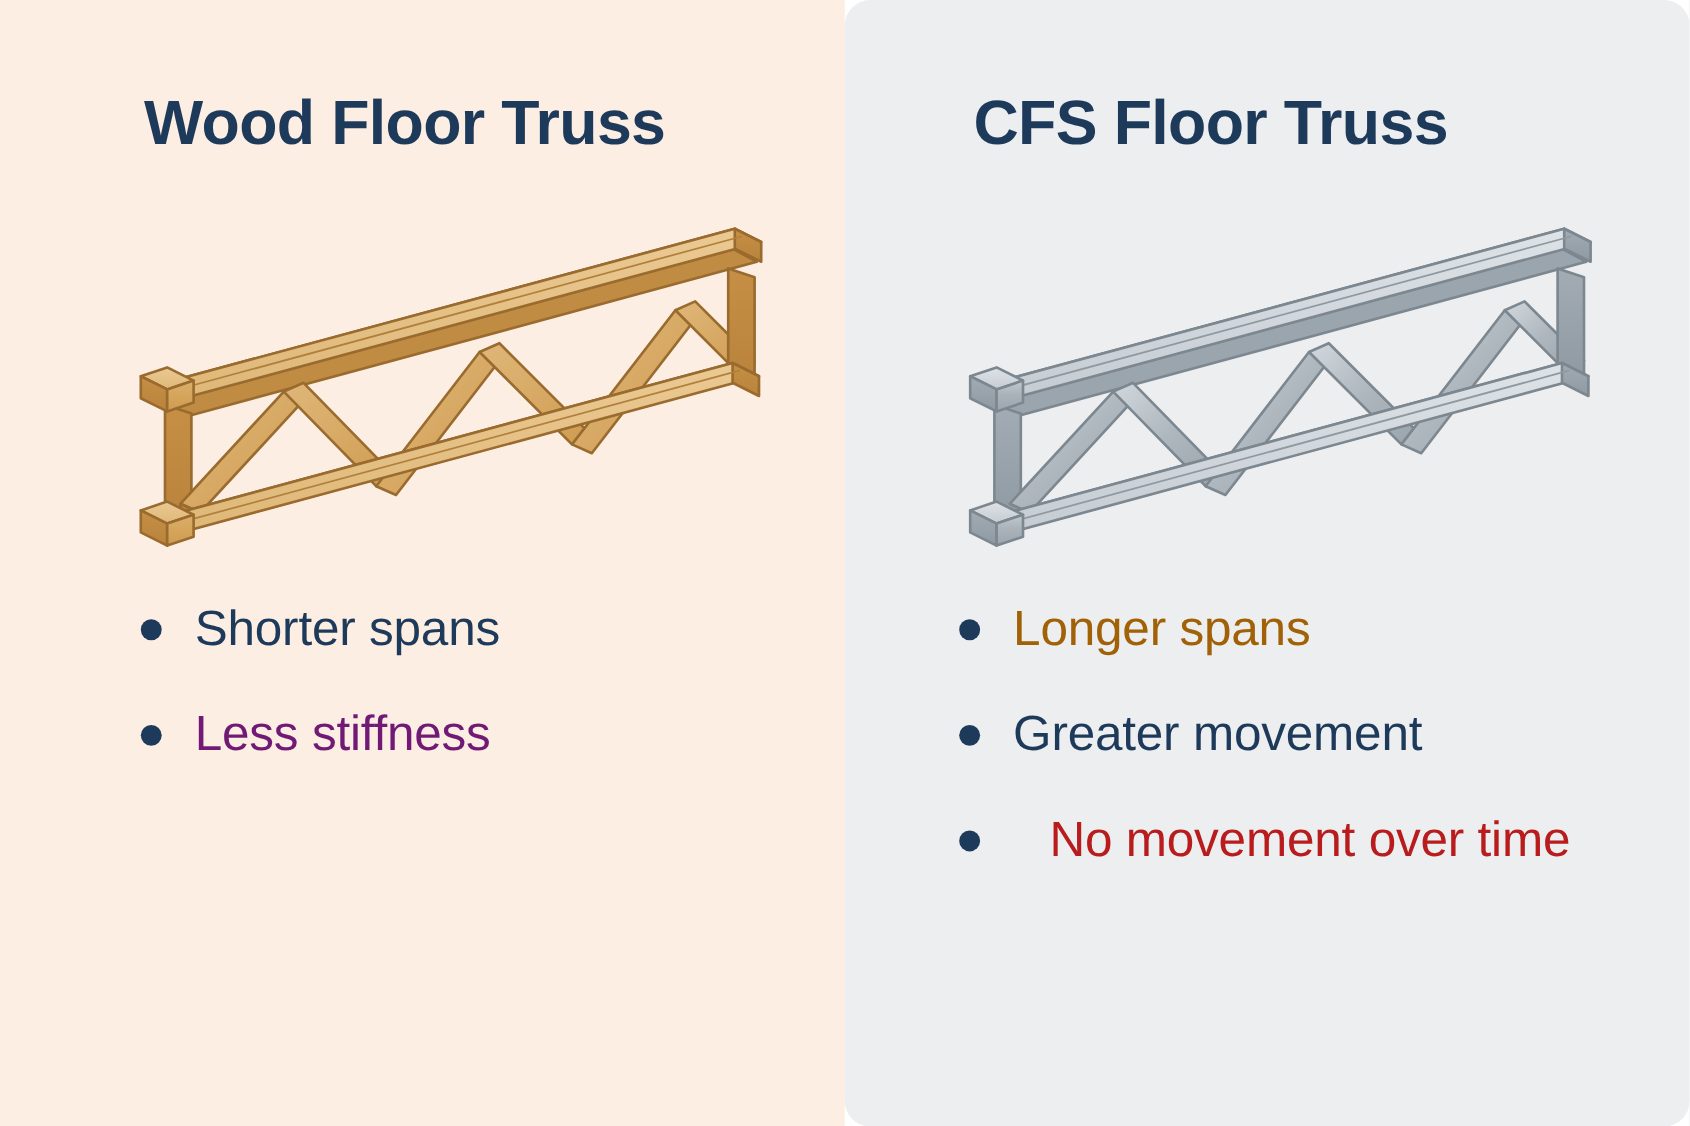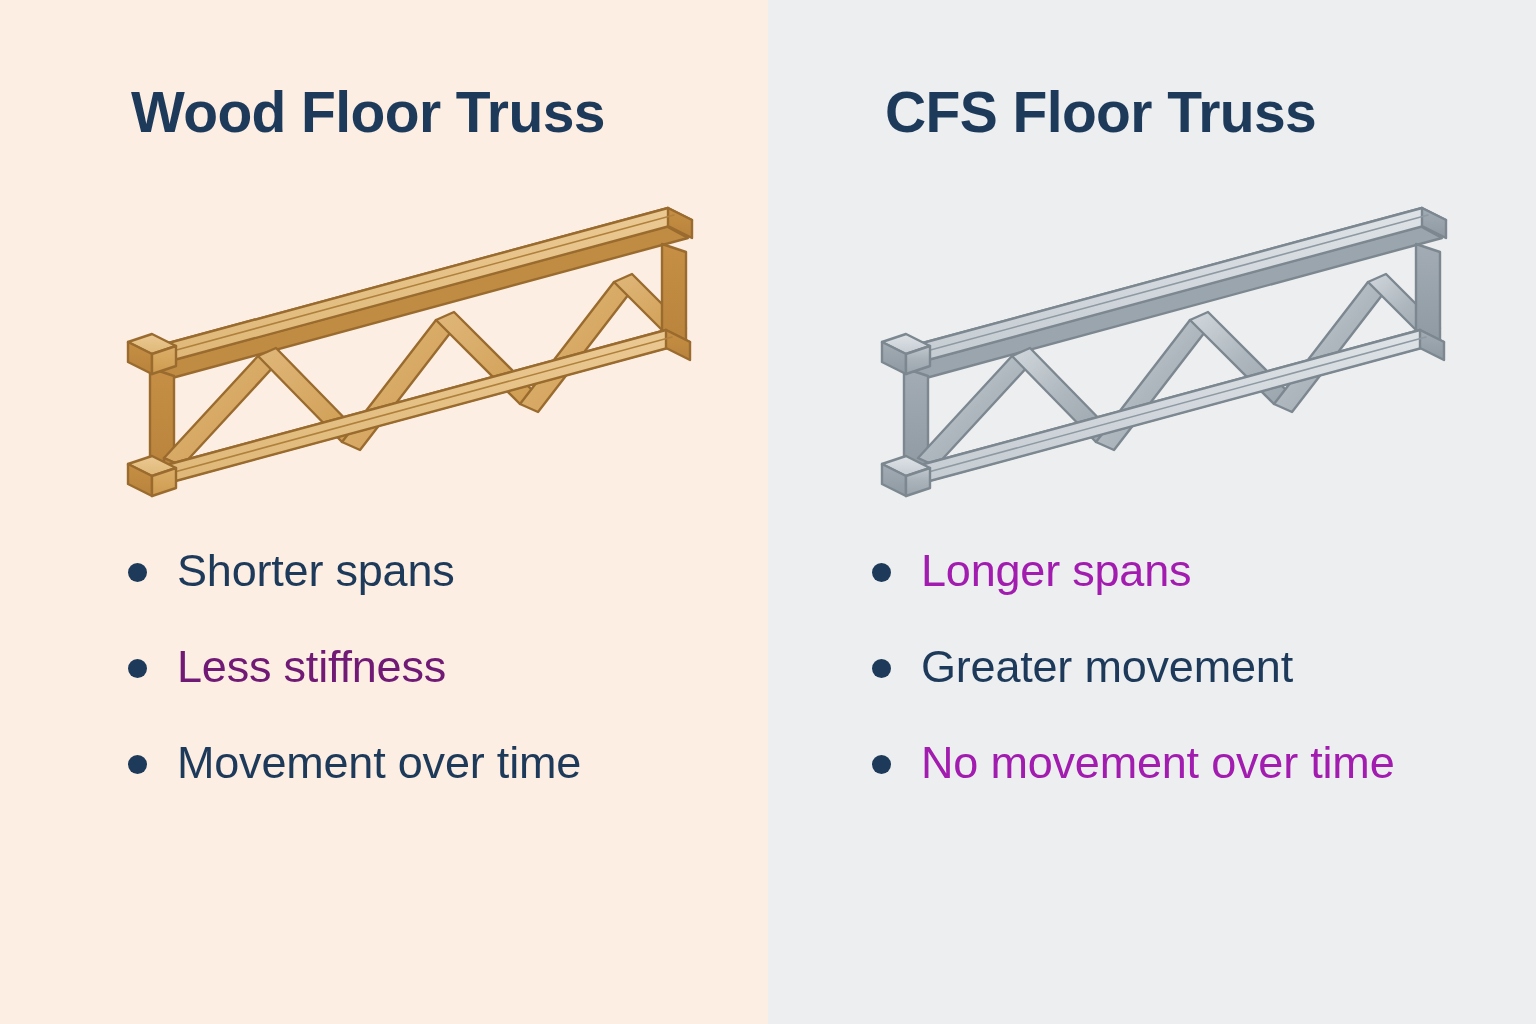--- a/index.html
+++ b/index.html
@@ -13,21 +13,21 @@
     position:relative;
     width:1536px; height:1024px;
     display:flex;
   }
   .panel {
     position:relative;
     width:768px; height:1024px;
     overflow:hidden;
   }
   .panel-left  { background:#FDEEE3; }
-  .panel-right { background:#ECEEF0; }
+  .panel-right { background:#ECEEF0;border-radius:23px; }
 
   .panel-title {
     position:absolute;
     top:84px;
     font-size:57px;
     font-weight:bold;
     letter-spacing:-0.6px;
     line-height:1.0;
     white-space:nowrap;
   }
@@ -154,24 +154,20 @@
 
     <ul class="bullet-list">
       <li class="bullet-item">
         <span class="bullet-dot" style="background: rgb(30, 58, 90);"></span>
         <span class="bullet-text" style="color: rgb(30, 58, 90);">Shorter spans</span>
       </li>
       <li class="bullet-item">
         <span class="bullet-dot" style="background: rgb(30, 58, 90);"></span>
         <span class="bullet-text" style="color: #701a75;">Less stiffness</span>
       </li>
-      <li class="bullet-item">
-        <span class="bullet-dot" style="background: rgb(30, 58, 90);"></span>
-        <span class="bullet-text" style="color: rgb(30, 58, 90);">Movement over time</span>
-      </li>
     </ul>
   </section>
 
   <section class="panel panel-right" style="background: rgb(236, 238, 240);">
 
     <h2 class="panel-title" style="color: rgb(30, 58, 90);">CFS Floor Truss</h2>
 
     <figure class="truss-figure">
       <svg viewBox="0 0 640 320" xmlns="http://www.w3.org/2000/svg">
         <defs>
@@ -226,26 +222,26 @@
           <polygon points="22,146 46,158 46,178 22,166" fill="url(#sSide)"></polygon>
           <polygon points="46,158 70,150 70,170 46,178" fill="url(#sFace)"></polygon>
 
         </g>
       </svg>
     </figure>
 
     <ul class="bullet-list">
       <li class="bullet-item">
         <span class="bullet-dot" style="background: rgb(30, 58, 90);"></span>
-        <span class="bullet-text" style="color: #a21caf;">Longer spans</span>
+        <span class="bullet-text" style="color: #a16207;">Longer spans</span>
       </li>
       <li class="bullet-item">
         <span class="bullet-dot" style="background: rgb(30, 58, 90);"></span>
         <span class="bullet-text" style="color: rgb(30, 58, 90);">Greater movement</span>
       </li>
       <li class="bullet-item">
         <span class="bullet-dot" style="background: rgb(30, 58, 90);"></span>
-        <span class="bullet-text" style="color: #a21caf;">No movement over time</span>
+        <span class="bullet-text" style="color: #b91c1c; margin-left: 33px;">No movement over time</span>
       </li>
     </ul>
   </section>
 
 </div>
 
 </body></html>

